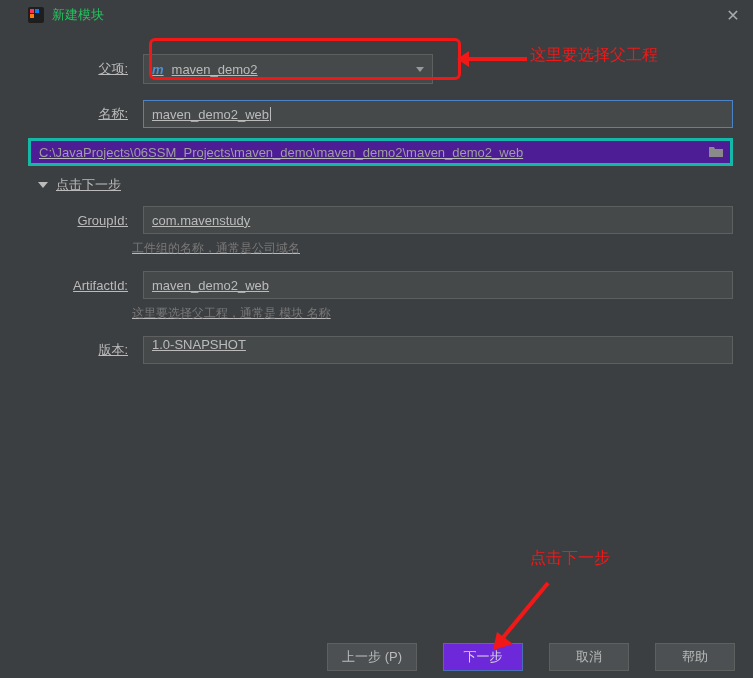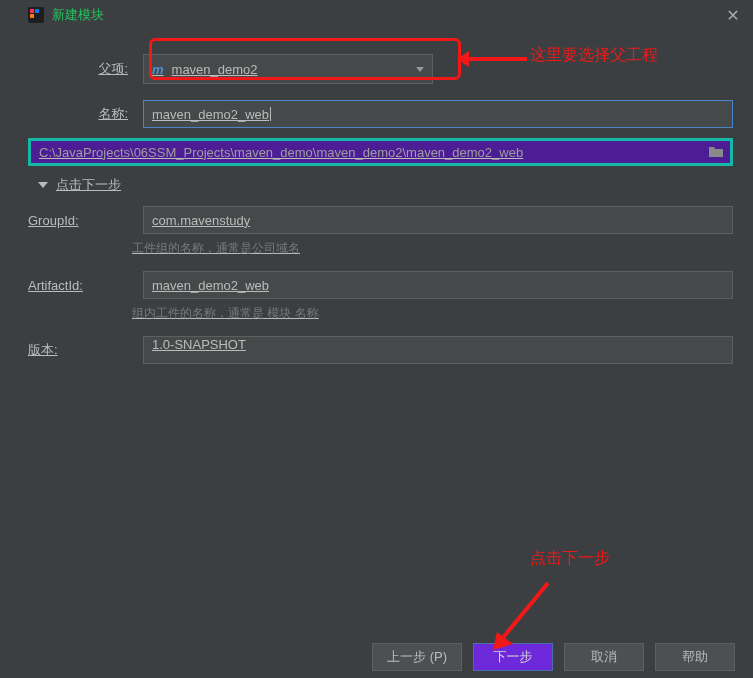--- a/index.html
+++ b/index.html
@@ -60,20 +60,21 @@
     }
     .label-col {
       width: 115px;
       text-align: right;
       padding-right: 15px;
       color: #bbbbbb;
     }
     .field-col { flex: 1; position: relative; }
     .label-indent {
       width: 115px;
+      text-align: right;
       padding-right: 15px;
       color: #bbbbbb;
     }
     .dropdown {
       height: 30px;
       background: #45494a;
       border: 1px solid #5e6060;
       display: flex;
       align-items: center;
       padding: 0 8px;
@@ -183,21 +184,21 @@
     .button-bar {
       position: absolute;
       bottom: 0;
       right: 0;
       left: 18px;
       height: 42px;
       display: flex;
       justify-content: flex-end;
       align-items: center;
       padding-right: 18px;
-      gap: 11px;
+      gap: 26px;
     }
     .btn {
       min-width: 80px;
       height: 28px;
       background: #4c5052;
       border: 1px solid #5e6060;
       color: #bbbbbb;
       display: flex;
       align-items: center;
       justify-content: center;
@@ -291,21 +292,21 @@
       <div class="hint">工件组的名称，通常是公司域名</div>
 
       <div class="row">
         <div class="label-indent">ArtifactId:</div>
         <div class="field-col">
           <div class="text-input" style="display:flex;align-items:center;">
             <span>maven_demo2_web</span>
           </div>
         </div>
       </div>
-      <div class="hint">组内工件的名称，通常是 模块 名称</div>
+      <div class="hint">这里要选择父工程，通常是 模块 名称</div>
 
       <div class="row">
         <div class="label-indent">版本:</div>
         <div class="field-col">
           <div class="text-input" style="display:flex;align-items:flex-start;">
             <span>1.0-SNAPSHOT</span>
           </div>
         </div>
       </div>
     </div>

